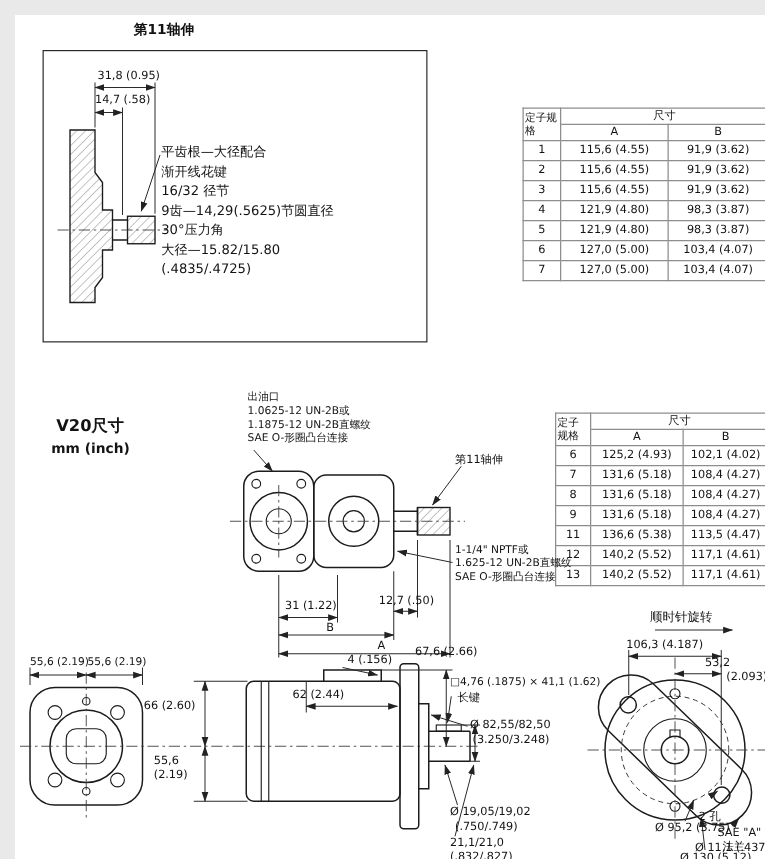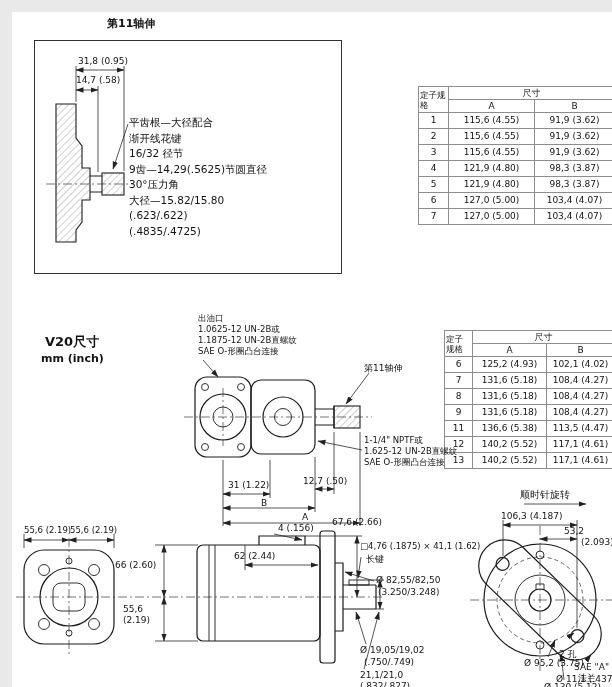--- a/index.html
+++ b/index.html
@@ -162,21 +162,20 @@
   <div class="txt t9" style="left:66px;top:44px">31,8 (0.95)</div>
   <div class="txt t9" style="left:64px;top:63px">14,7 (.58)</div>
 
   <div class="block notes" style="left:117px;top:103px">
     <div class="ln">平齿根—大径配合</div>
     <div class="ln">渐开线花键</div>
     <div class="ln">16/32 径节</div>
     <div class="ln">9齿—14,29(.5625)节圆直径</div>
     <div class="ln">30°压力角</div>
     <div class="ln">大径—15.82/15.80</div>
-    <div class="ln">(.623/.622)</div>
     <div class="ln">(.4835/.4725)</div>
   </div>
 
   <table class="dim-table" style="left:406px;top:74px">
     <colgroup>
         <col style="width:30px">
         <col style="width:86px">
         <col style="width:80px">
       </colgroup>
     <thead>

